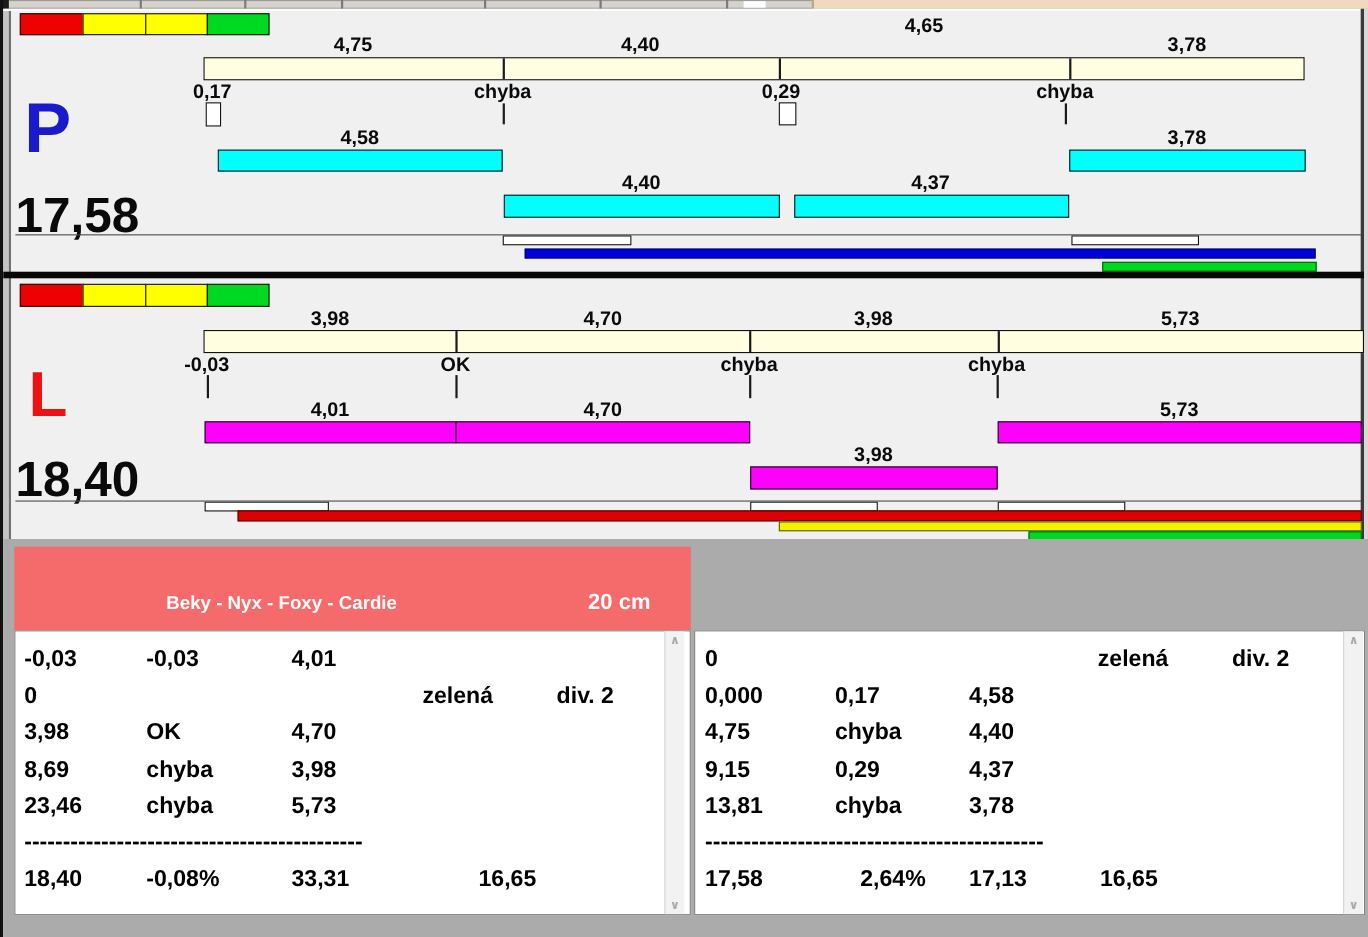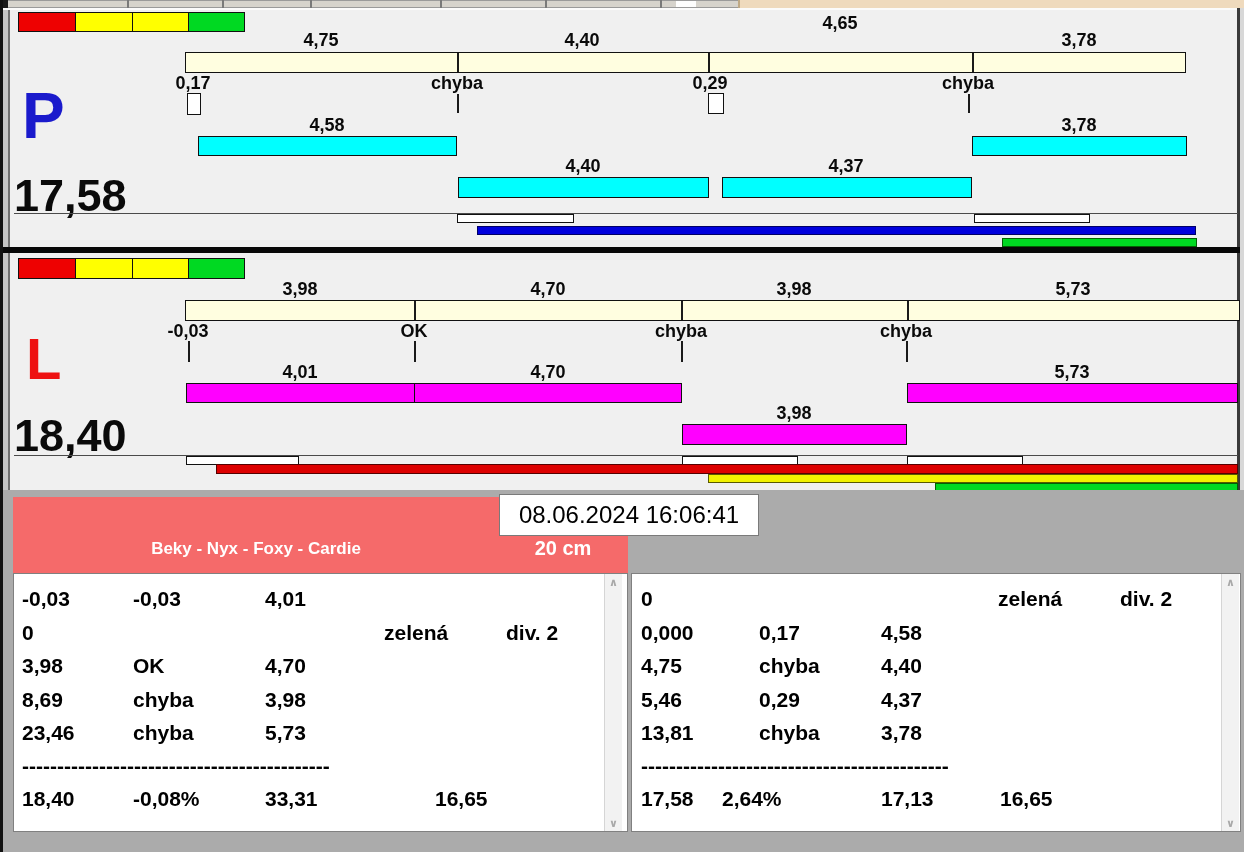--- a/index.html
+++ b/index.html
@@ -147,23 +147,20 @@
   </div>
 
   <div class="abs" style="left:3px;top:490px;width:1241px;height:362px;background:#ababab;"></div>
 
   <div class="abs" style="left:13px;top:497px;width:615px;height:76px;background:#f56a6a;">
     <div class="hdr-sub" style="left:0;top:42px;width:486px;">Beky - Nyx - Foxy - Cardie</div>
     <div class="hdr-sub" style="left:470px;top:41px;width:160px;font-size:20px;">20 cm</div>
   </div>
 
 
-  <div class="abs" style="left:499px;top:494px;width:260px;height:42px;background:#fff;border:1px solid #7a7a7a;box-sizing:border-box;">
-    <div style="width:100%;text-align:center;font-size:24px;line-height:40px;color:#000;">08.06.2024 16:06:41</div>
-  </div>
 
   <div class="abs" style="left:13px;top:573px;width:615px;height:259px;background:#fff;border:1px solid #808080;box-sizing:border-box;"></div>
   <div class="scrollbar" style="left:604px;top:574px;height:257px;">
     <div class="scroll-arrow" style="top:2px;">∧</div>
     <div class="scroll-arrow" style="bottom:2px;">∨</div>
   </div>
 
   <div class="cell" style="left:22px;top:586px;">-0,03</div>
   <div class="cell" style="left:133px;top:586px;">-0,03</div>
   <div class="cell" style="left:265px;top:586px;">4,01</div>
@@ -193,25 +190,25 @@
 
   <div class="cell" style="left:641px;top:586px;">0</div>
   <div class="cell" style="left:998px;top:586px;">zelená</div>
   <div class="cell" style="left:1120px;top:586px;">div. 2</div>
   <div class="cell" style="left:641px;top:620px;">0,000</div>
   <div class="cell" style="left:759px;top:620px;">0,17</div>
   <div class="cell" style="left:881px;top:620px;">4,58</div>
   <div class="cell" style="left:641px;top:653px;">4,75</div>
   <div class="cell" style="left:759px;top:653px;">chyba</div>
   <div class="cell" style="left:881px;top:653px;">4,40</div>
-  <div class="cell" style="left:641px;top:687px;">5,46</div>
+  <div class="cell" style="left:641px;top:687px;">9,15</div>
   <div class="cell" style="left:759px;top:687px;">0,29</div>
   <div class="cell" style="left:881px;top:687px;">4,37</div>
   <div class="cell" style="left:641px;top:720px;">13,81</div>
   <div class="cell" style="left:759px;top:720px;">chyba</div>
   <div class="cell" style="left:881px;top:720px;">3,78</div>
   <div class="cell" style="left:641px;top:753px;">--------------------------------------------</div>
   <div class="cell" style="left:641px;top:786px;">17,58</div>
-  <div class="cell" style="left:722px;top:786px;text-align:center;">2,64%</div>
+  <div class="cell" style="left:782px;top:786px;text-align:center;">2,64%</div>
   <div class="cell" style="left:881px;top:786px;">17,13</div>
   <div class="cell" style="left:1000px;top:786px;">16,65</div>
 
 </div>
 
 </body></html>

